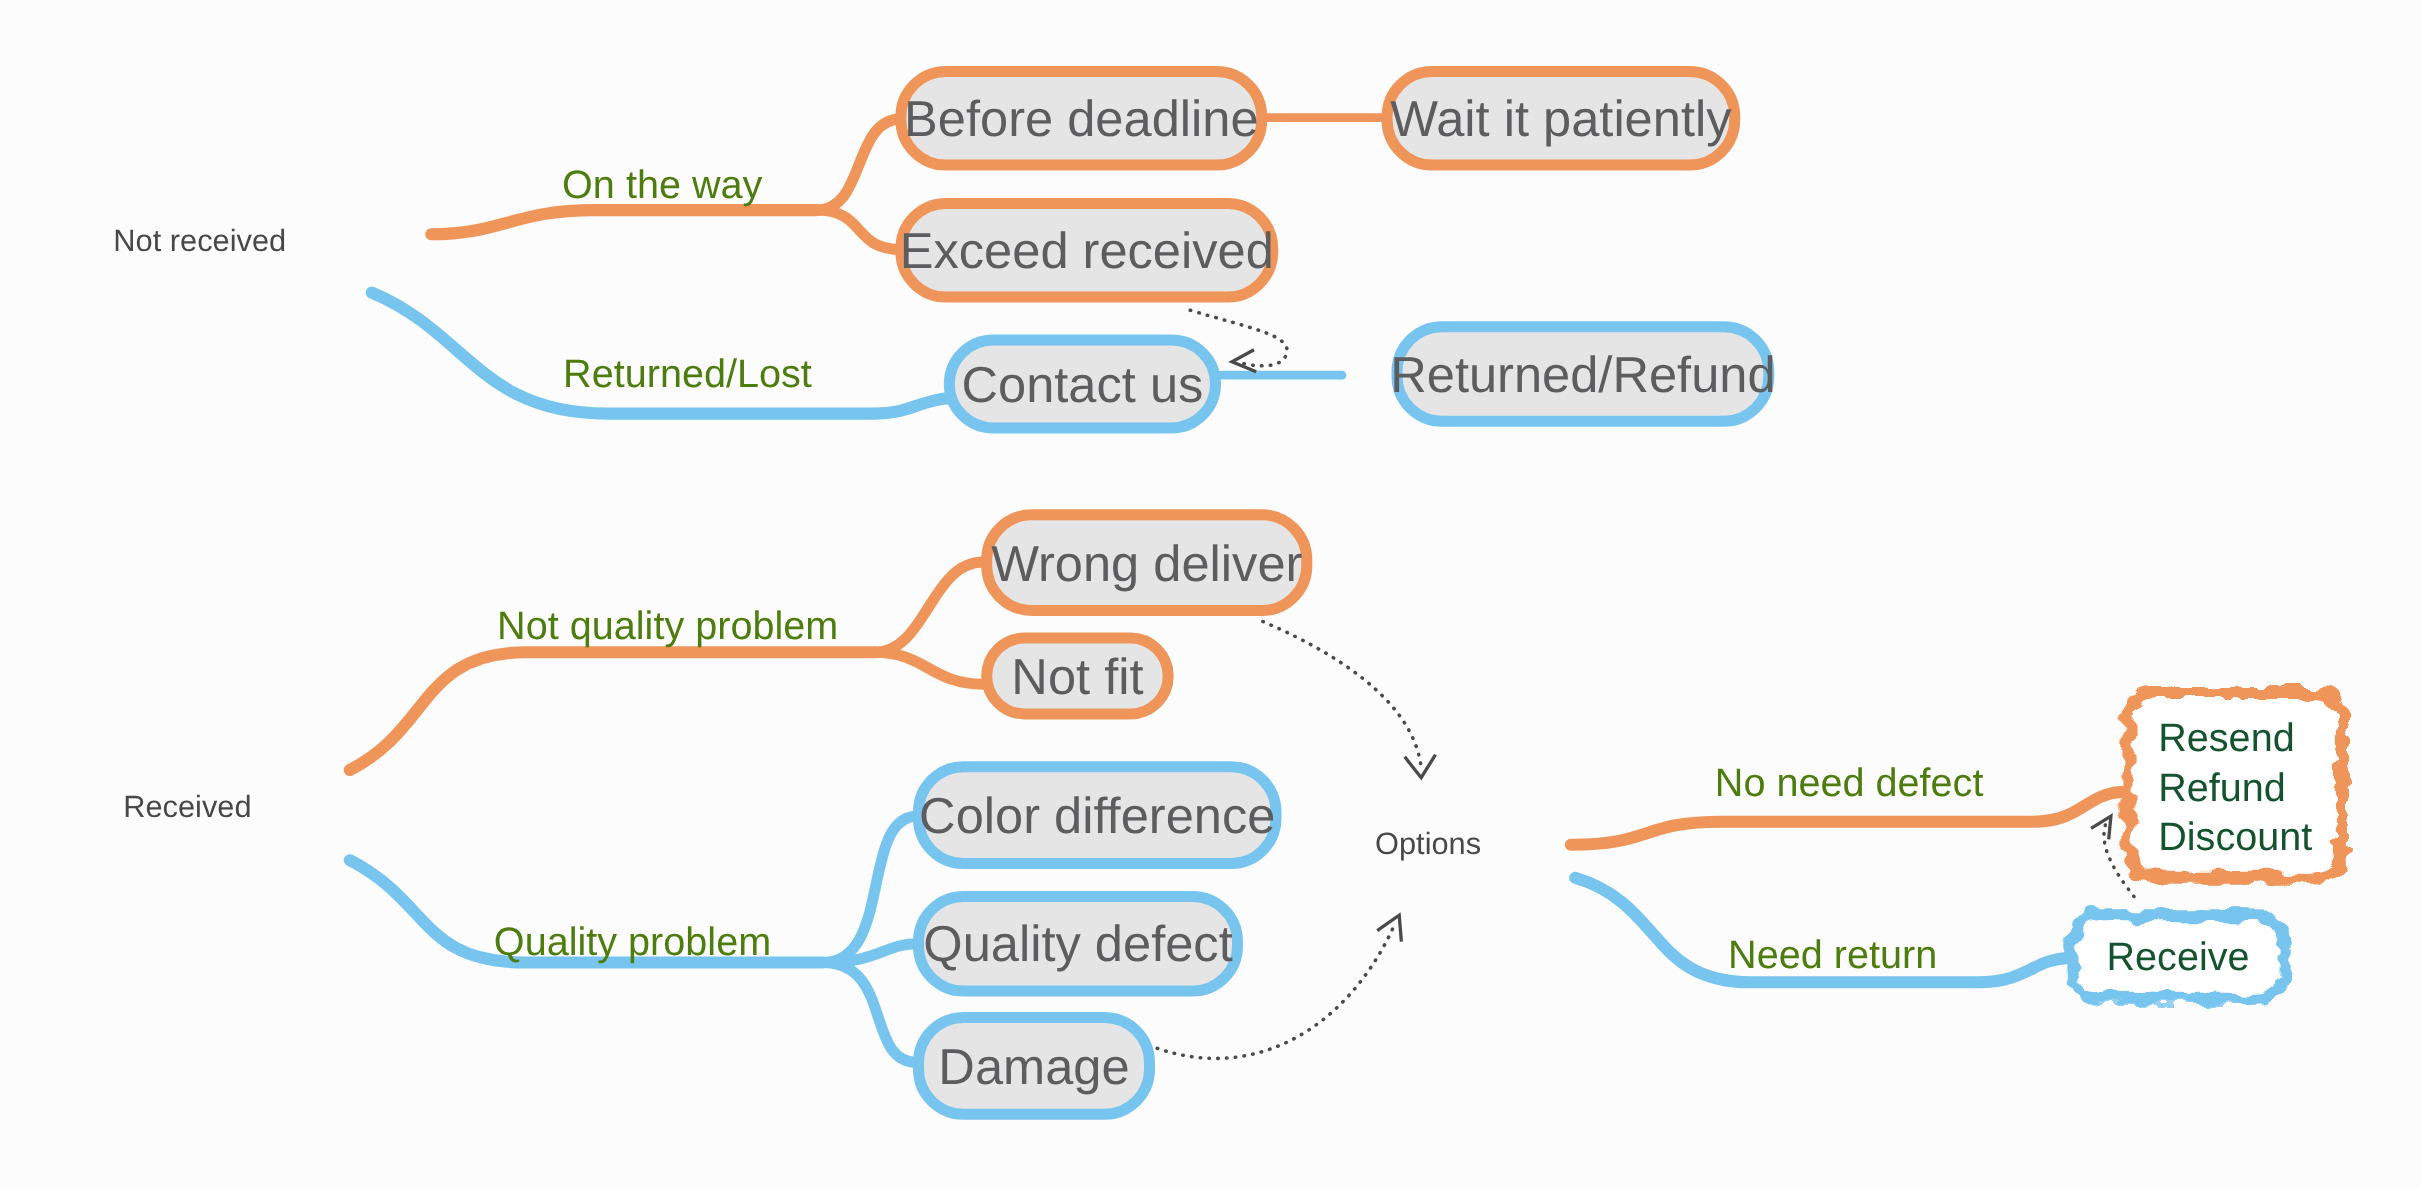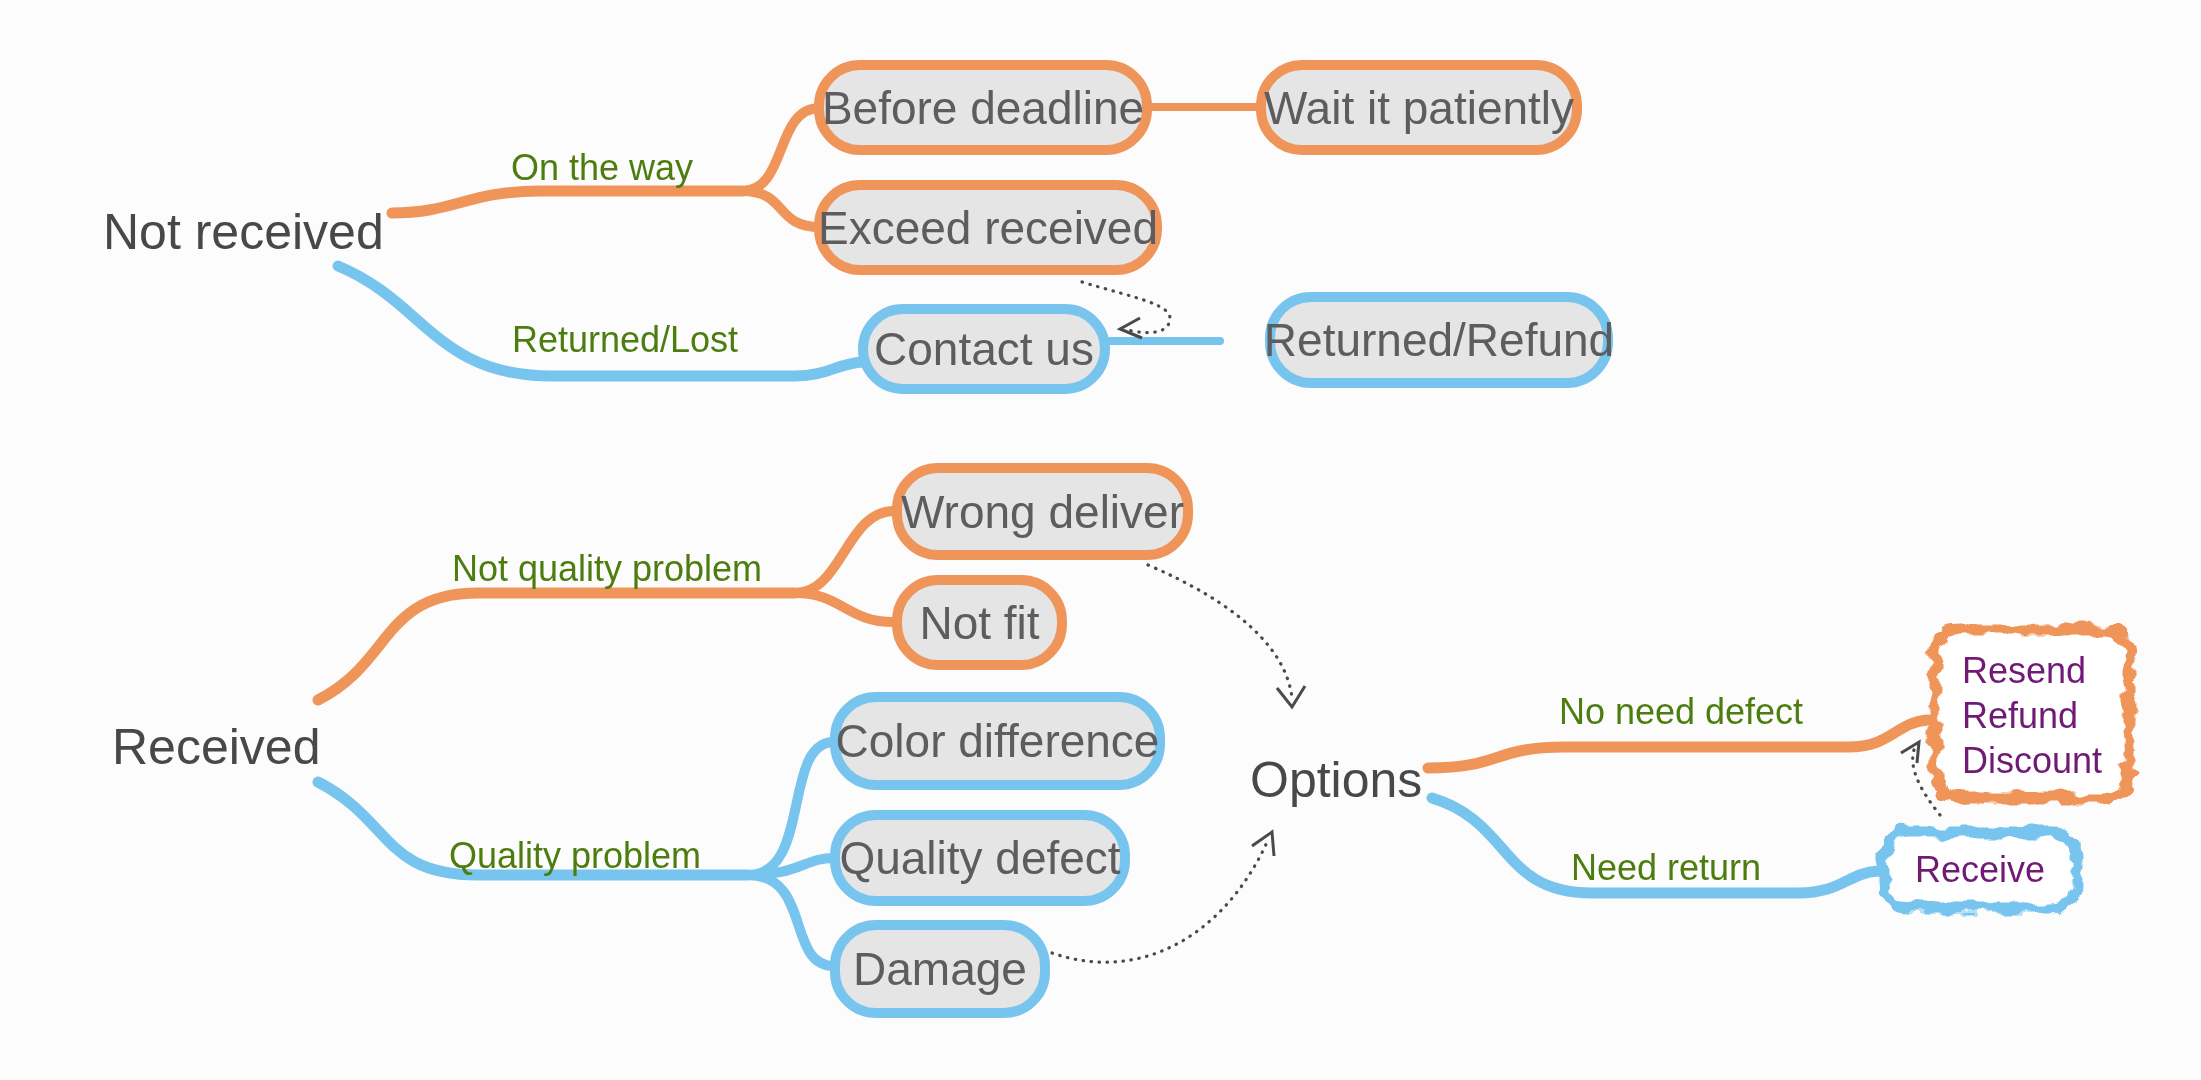--- a/index.html
+++ b/index.html
@@ -11,28 +11,28 @@
   svg.wires{position:absolute;left:0;top:0;width:2201px;height:1080px;}
   .node{
     position:absolute;box-sizing:border-box;background:#e5e5e5;
     display:flex;align-items:center;justify-content:center;
     font-size:46px;color:#5d5d5f;white-space:nowrap;
   }
   .pill{border:10px solid;border-radius:46px;}
   .pill.orange{border-color:#F0955A;}
   .pill.blue{border-color:#77C4EF;}
   .root{
-    position:absolute;font-size:50px;color:#48484a;white-space:nowrap;
+    position:absolute;font-size:28px;color:#48484a;white-space:nowrap;
   }
   .blabel{
     position:absolute;font-size:36px;color:#4d7c0f;white-space:nowrap;
     display:flex;align-items:center;justify-content:center;
   }
   .cloudtext{
-    position:absolute;font-size:36px;color:#701a75;white-space:nowrap;
+    position:absolute;font-size:36px;color:#14532d;white-space:nowrap;
   }
   .cloudtext.multi{line-height:45px;}
   .cloudtext.center{display:flex;align-items:center;justify-content:center;}
 </style>
 </head>
 <body>
 
 <div class="stage">
 
   <svg class="wires" viewBox="0 0 2201 1080">
@@ -105,21 +105,21 @@
   <div class="node pill orange" style="left:1256px;top:60px;width:326px;height:95px;">Wait it patiently</div>
   <div class="node pill orange" style="left:814px;top:180px;width:348px;height:95px;">Exceed received</div>
   <div class="node pill blue" style="left:858px;top:304px;width:252px;height:90px;">Contact us</div>
   <div class="node pill blue" style="left:1265px;top:292px;width:348px;height:96px;">Returned/Refund</div>
 
   <div class="root" style="left:112px;top:718px;text-align:center;">Received</div>
   <div class="blabel" style="left:417px;top:548px;width:380px;">Not quality problem</div>
   <div class="blabel" style="left:420px;top:835px;width:310px;">Quality problem</div>
 
   <div class="node pill orange" style="left:892px;top:463px;width:301px;height:97px;">Wrong deliver</div>
-  <div class="node pill orange" style="left:892px;top:575px;width:175px;height:95px;">Not fit</div>
+  <div class="node pill orange" style="left:892px;top:575px;width:175px;height:79px;">Not fit</div>
   <div class="node pill blue" style="left:830px;top:692px;width:335px;height:98px;">Color difference</div>
   <div class="node pill blue" style="left:830px;top:810px;width:300px;height:96px;">Quality defect</div>
   <div class="node pill blue" style="left:830px;top:920px;width:220px;height:98px;">Damage</div>
 
   <div class="root" style="left:1250px;top:751px;">Options</div>
   <div class="blabel" style="left:1531px;top:691px;width:300px;">No need defect</div>
   <div class="blabel" style="left:1521px;top:847px;width:290px;">Need return</div>
 
   <div class="cloudtext multi" style="left:1962px;top:648px;">
     <div>Resend</div>

